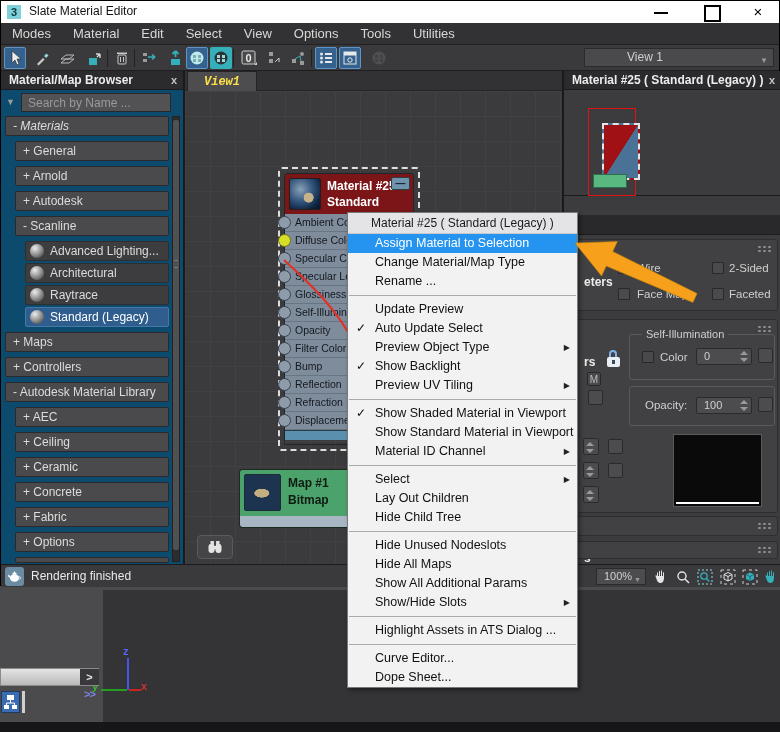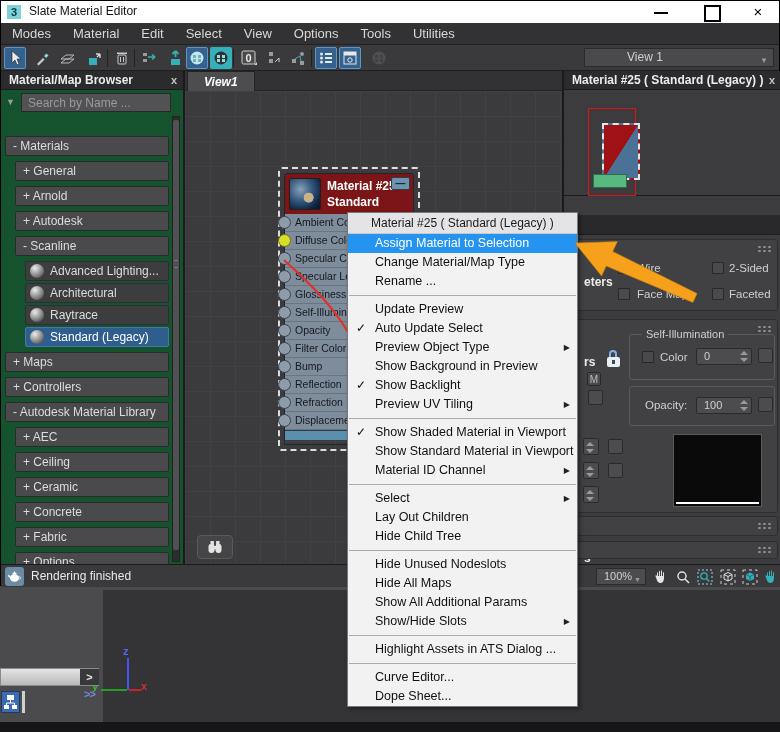--- a/index.html
+++ b/index.html
@@ -25,40 +25,40 @@
   .tbtn.teal { background:#35b0ba; }
   .tsep { position:absolute; top:4px; width:1px; height:18px; background:#222; }
   .view-combo { position:absolute; left:583px; top:3px; width:190px; height:19px; background:#4a4a4c; border:1px solid #2a2a2a; color:#d0d0d0; font-size:12px; line-height:17px; padding-left:42px; }
   .view-combo .dd { position:absolute; right:5px; top:3px; font-size:8px; color:#9a9a9a; }
 
   
   .phead { position:absolute; height:19px; background:#2b2b2d; color:#ececec; font-weight:bold; font-size:12px; line-height:19px; padding-left:8px; border-bottom:1px solid #1c1c1e; }
   .phead .x { position:absolute; right:6px; top:0; font-weight:bold; color:#c4c4c4; font-size:11px; }
 
   
-  #browser { position:absolute; left:0; top:70px; width:184px; height:493px; background:#14532d; border-right:2px solid #1a1a1c; }
+  #browser { position:absolute; left:0; top:70px; width:184px; height:493px; background:#0c4a6e; border-right:2px solid #1a1a1c; }
   #browser .phead { left:0; top:0; width:182px; }
   .search-row { position:absolute; left:0; top:21px; width:182px; height:22px; }
   .search-dd { position:absolute; left:5px; top:5px; font-size:9px; color:#9a9a9a; }
   .search-input { position:absolute; left:20px; top:1px; width:150px; height:19px; background:#525254; border:1px solid #28282a; color:#cfcfcf; font-size:12px; padding-left:6px; font-family:"Liberation Sans",sans-serif; }
   .search-input::placeholder { color:#9a9a9a; }
   .tree { position:absolute; left:0; top:45px; width:170px; height:448px; overflow:hidden; }
   .bar { position:relative; height:20px; line-height:19px; background:#4a4a4c; border:1px solid #2a2a2c; border-radius:2px; color:#dcdcdc; font-size:12px; padding-left:7px; margin:0 2px 5px 4px; }
   .bar.lv1 { margin-left:14px; }
   .bar.lv2 { margin-left:24px; margin-bottom:2px; background:#3d3d3f; border-color:#2e2e30; padding-left:24px; }
   .bar.lv2 .sphere { position:absolute; left:4px; top:2px; width:14px; height:14px; border-radius:50%; background:radial-gradient(circle at 35% 30%, #ececec, #a2a2a2 40%, #4e4e4e 85%); }
   .bar.sel { background:#2e5d8e; border-color:#4379a9; color:#fff; }
   .vscroll { position:absolute; right:3px; top:45px; width:8px; height:446px; background:#2d2d2f; border:1px solid #222; }
   .vthumb { position:absolute; left:0; top:3px; width:6px; height:430px; background:#515153; border-radius:2px; }
   .vgrip { position:absolute; left:1px; top:140px; width:4px; height:8px; border-top:1px solid #7a7a7c; border-bottom:1px solid #7a7a7c; }
 
   
   #center { position:absolute; left:184px; top:70px; width:377px; height:493px; background:#39393b; }
   .tabbar { position:absolute; left:0; top:0; width:100%; height:20px; background:#323234; border-bottom:1px solid #242426; }
-  .tab { position:absolute; left:2px; top:0; height:20px; padding:0 16px; background:#4d4d4f; color:#ffffff; font-style:italic; font-weight:bold; font-size:12px; line-height:20px; border:1px solid #242426; border-bottom:none; }
+  .tab { position:absolute; left:2px; top:0; height:20px; padding:0 16px; background:#4d4d4f; color:#fde047; font-style:italic; font-weight:bold; font-size:12px; line-height:20px; border:1px solid #242426; border-bottom:none;font-family:Liberation Mono, monospace; }
   .canvas { position:absolute; left:0; top:20px; width:377px; height:473px; background:#3b3b3d;
     background-image:linear-gradient(#414143 1px, transparent 1px), linear-gradient(90deg,#414143 1px, transparent 1px);
     background-size:25px 25px; }
 
   .matnode-wrap { position:absolute; left:93px; top:96px; width:142px; height:284px; border:2px dashed #dedede; border-radius:4px; z-index:10; }
   .matnode { position:absolute; left:4px; top:4px; width:130px; height:272px; border:1px solid #20262c; border-radius:3px 3px 0 0; }
   .mat-head { position:relative; height:40px; background:#7c1517; border-radius:3px 3px 0 0; }
   .mat-thumb { position:absolute; left:4px; top:4px; width:32px; height:32px; border:1px solid #2a1c18;
     background:radial-gradient(circle at 62% 62%, #c8b288 0 18%, transparent 20%),
                radial-gradient(circle at 35% 35%, #8aa0b8 0%, #31557c 45%, #0e2440 78%, #081526 100%); border-radius:2px; }
@@ -311,21 +311,21 @@
     <div id="browser">
       <div class="phead">
         <span>Material/Map Browser</span>
         <span class="x">x</span>
       </div>
       <div class="search-row">
         <span class="search-dd">▼</span>
         <input class="search-input" placeholder="Search by Name ..." style="">
       </div>
       <div class="tree">
-        <div class="bar" style="margin-top:20px;"><span>- Materials</span></div>
+        <div class="bar" style="margin-top:0;font-style:italic;"><span>- Materials</span></div>
         <div class="bar lv1"><span>+ General</span></div>
         <div class="bar lv1"><span>+ Arnold</span></div>
         <div class="bar lv1"><span>+ Autodesk</span></div>
         <div class="bar lv1"><span>- Scanline</span></div>
         <div class="bar lv2"><span class="sphere"></span><span>Advanced Lighting...</span></div>
         <div class="bar lv2"><span class="sphere"></span><span>Architectural</span></div>
         <div class="bar lv2"><span class="sphere"></span><span>Raytrace</span></div>
         <div class="bar lv2 sel" style="margin-bottom:5px;"><span class="sphere"></span><span>Standard (Legacy)</span></div>
         <div class="bar"><span>+ Maps</span></div>
         <div class="bar"><span>+ Controllers</span></div>
@@ -406,20 +406,28 @@
               </div>
             <div class="slot">
                 <span class="socket"></span>
                 <span class="slot-lbl">Displacement</span>
               </div>
           </div>
           <div class="mat-foot"></div>
         </div>
       </div>
 
+      <div class="mapnode">
+        <div class="map-head">
+          <div class="map-thumb"></div>
+          <div class="map-title">Map #1</div>
+          <div class="map-sub">Bitmap</div>
+        </div>
+        <div class="map-foot"></div>
+      </div>
 
       <div class="finder">
         <svg width="20" height="14" viewBox="0 0 20 14">
           <rect x="5.5" y="1" width="3.4" height="4" fill="#e4e4e4"></rect>
             <rect x="11.1" y="1" width="3.4" height="4" fill="#e4e4e4"></rect>
           <rect x="3.5" y="4" width="6" height="9" rx="2.4" fill="#e4e4e4"></rect>
             <rect x="10.5" y="4" width="6" height="9" rx="2.4" fill="#e4e4e4"></rect>
           <rect x="8.5" y="6" width="3" height="3.4" fill="#e4e4e4"></rect>
         </svg>
       </div>
@@ -581,21 +589,20 @@
 
   <div id="ctxmenu">
     <div class="mhead">Material #25  ( Standard (Legacy) )</div>
     <div class="mi hl"><span>Assign Material to Selection</span></div>
     <div class="mi"><span>Change Material/Map Type</span></div>
     <div class="mi"><span>Rename ...</span></div>
     <div class="msep"></div>
     <div class="mi"><span>Update Preview</span></div>
     <div class="mi"><span class="chk">✓</span><span>Auto Update Select</span></div>
     <div class="mi"><span>Preview Object Type</span><span class="subarr">▶</span></div>
-    <div class="mi"><span>Show Background in Preview</span></div>
     <div class="mi"><span class="chk">✓</span><span>Show Backlight</span></div>
     <div class="mi"><span>Preview UV Tiling</span><span class="subarr">▶</span></div>
     <div class="msep"></div>
     <div class="mi"><span class="chk">✓</span><span>Show Shaded Material in Viewport</span></div>
     <div class="mi"><span>Show Standard Material in Viewport</span></div>
     <div class="mi"><span>Material ID Channel</span><span class="subarr">▶</span></div>
     <div class="msep"></div>
     <div class="mi"><span>Select</span><span class="subarr">▶</span></div>
     <div class="mi"><span>Lay Out Children</span></div>
     <div class="mi"><span>Hide Child Tree</span></div>

